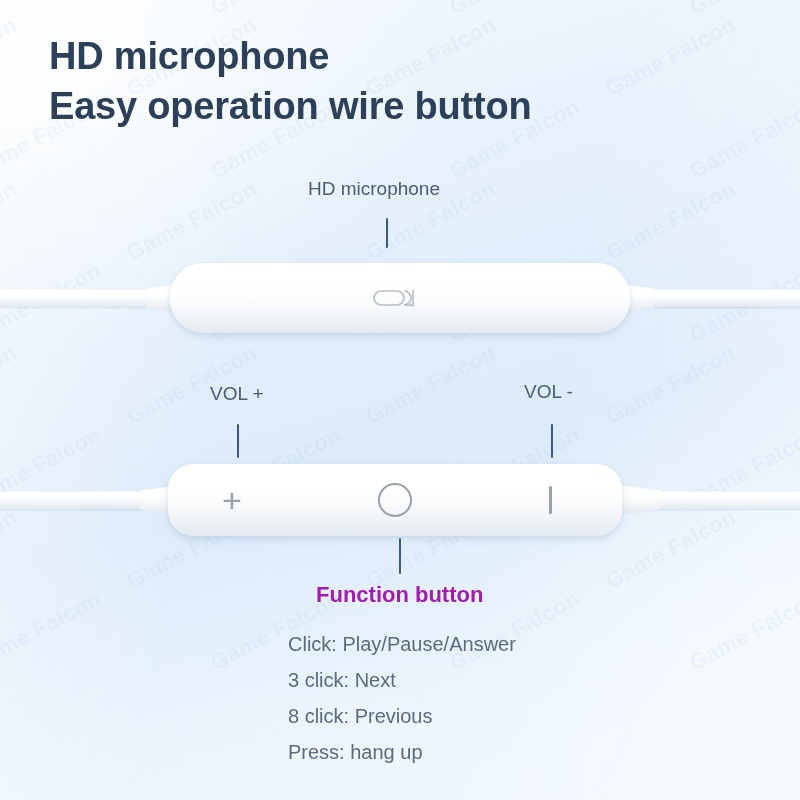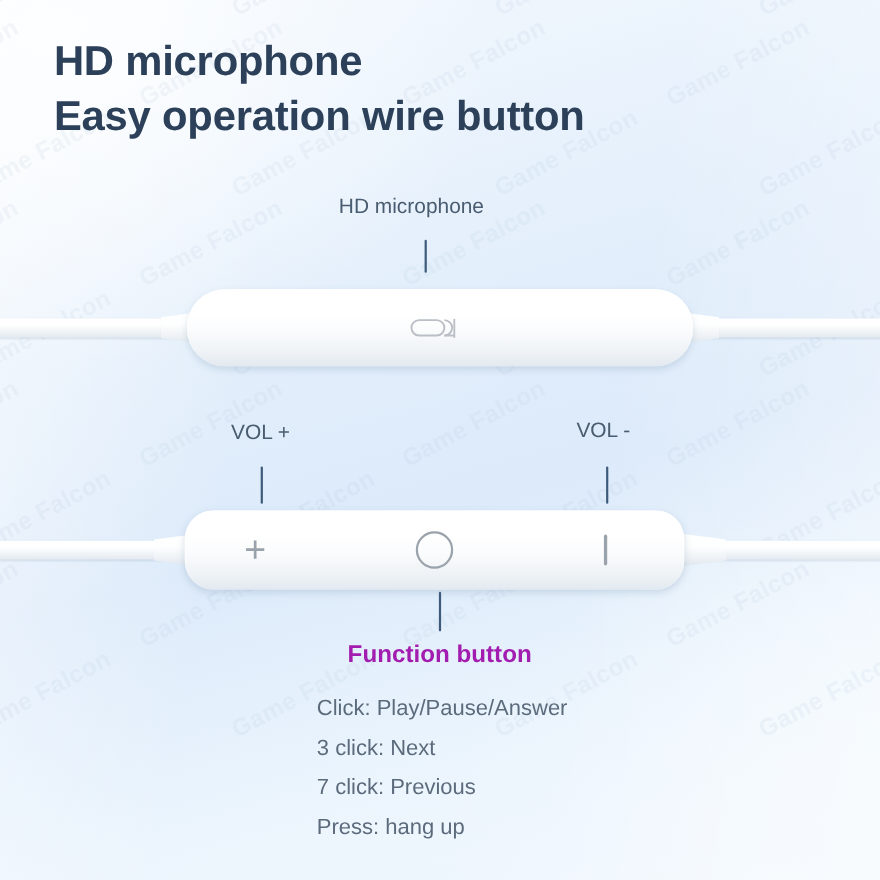--- a/index.html
+++ b/index.html
@@ -208,17 +208,17 @@
     <div class="ctrl ctrl-circle"></div>
     <div class="ctrl ctrl-minus"></div>
   </div>
 
   <div class="leader leader-fn"></div>
 
   <div class="fn-title">Function button</div>
   <div class="fn-list">
     <div>Click: Play/Pause/Answer</div>
     <div>3 click: Next</div>
-    <div>7 click: Previous</div>
+    <div>8 click: Previous</div>
     <div>Press: hang up</div>
   </div>
 
 </div>
 
 </body></html>

